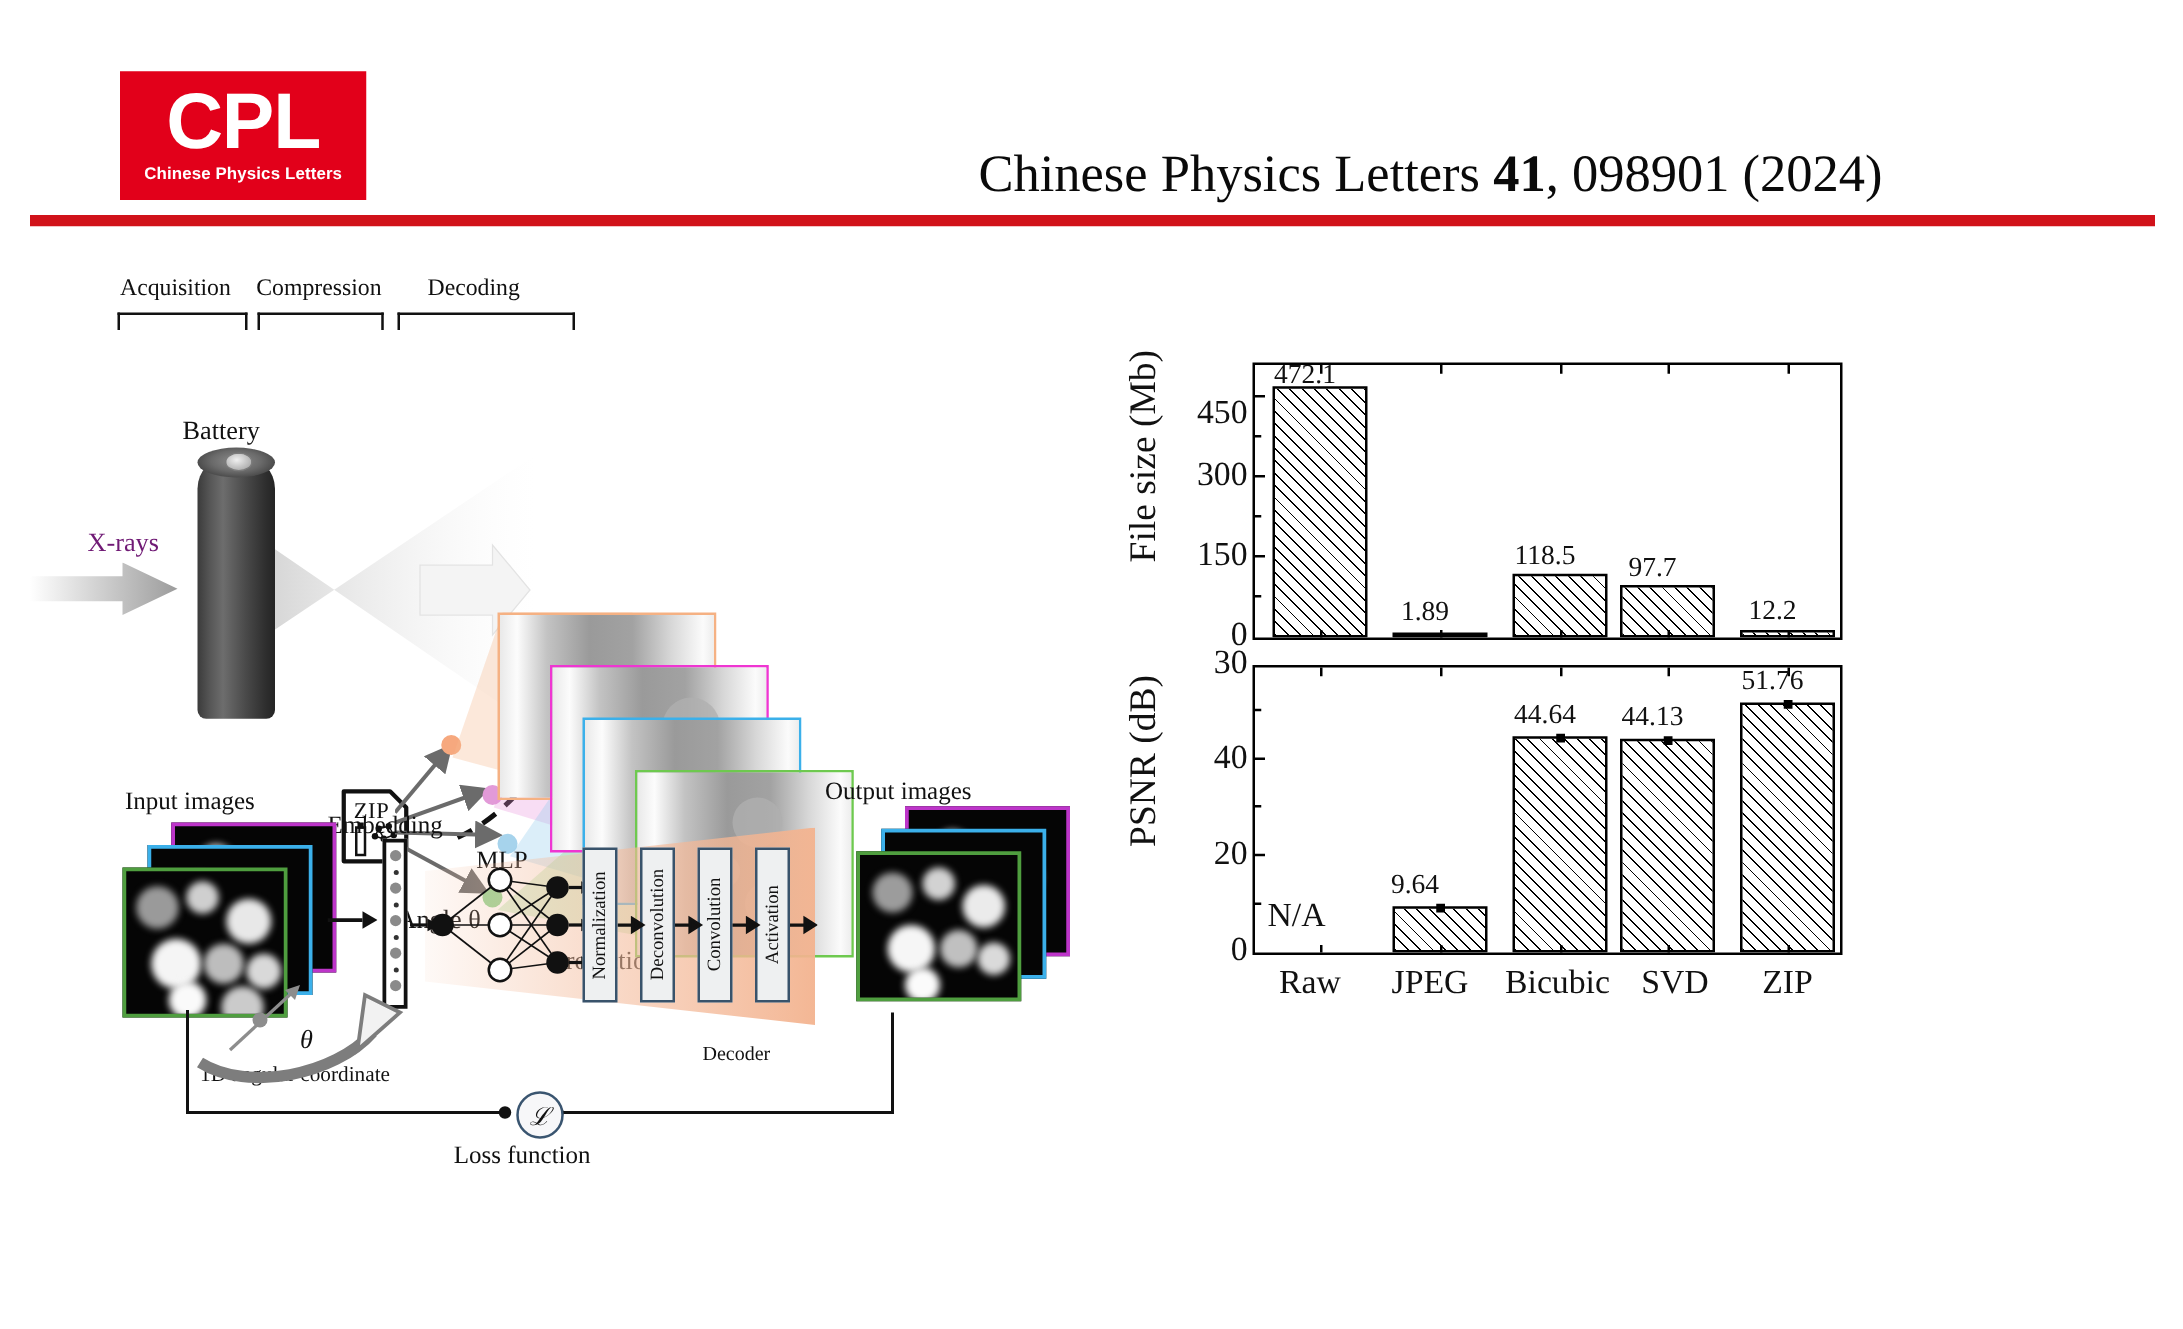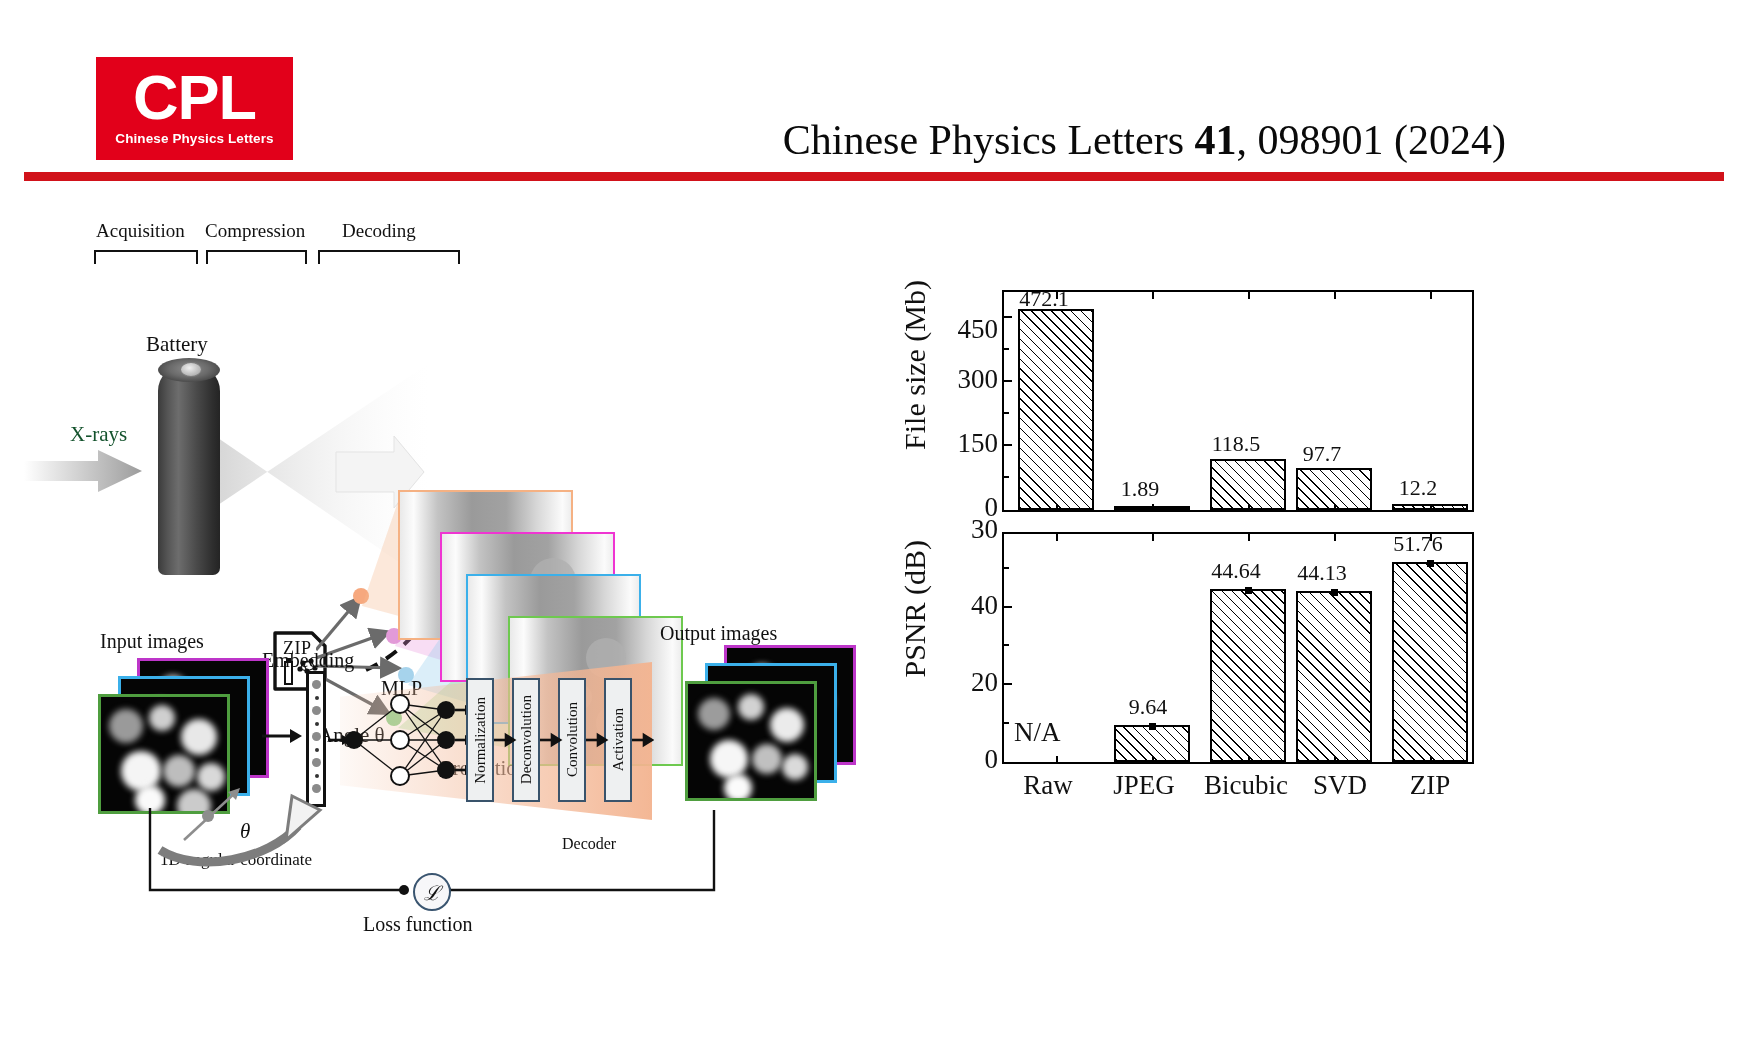--- a/index.html
+++ b/index.html
@@ -61,21 +61,21 @@
     border-radius:50%;
   }
   .battery-nub{
     position:absolute;left:180px;top:172px;width:20px;height:13px;
     background:radial-gradient(ellipse at 42% 38%,#f0f0f0 0%,#c9c9c9 45%,#9a9a9a 100%);
     border-radius:50%;
     border:1px solid #7c7c7c;
   }
   .battery-label{position:absolute;left:146px;top:142px;font-size:21px;color:#111;}
 
-  .xray-label{position:absolute;left:70px;top:232px;font-size:21px;color:#14532d;}
+  .xray-label{position:absolute;left:70px;top:232px;font-size:21px;color:#701a75;}
   .xray-arrow{
     position:absolute;left:24px;top:260px;width:120px;height:42px;
   }
   .cone{
     position:absolute;left:218px;top:170px;width:230px;height:230px;
   }
 
   .zipbox{
     position:absolute;left:272px;top:440px;width:56px;height:62px;
   }
@@ -518,21 +518,21 @@
       <div class="tick" style="left:244px;bottom:0;width:2px;height:6px;"></div>
       <div class="tick" style="left:330px;bottom:0;width:2px;height:6px;"></div>
       <div class="tick" style="left:426px;bottom:0;width:2px;height:6px;"></div>
     </div>
 
     <div class="ytick-lbl" style="left:56px;top:484px;width:62px;">0</div>
     <div class="ytick-lbl" style="left:46px;top:407px;width:72px;">20</div>
     <div class="ytick-lbl" style="left:46px;top:330px;width:72px;">40</div>
     <div class="ytick-lbl" style="left:46px;top:254px;width:72px;">30</div>
 
-    <div class="barval" style="left:220px;top:434px;width:96px;text-align:center;">9.64</div>
+    <div class="barval" style="left:204px;top:434px;width:96px;text-align:center;">9.64</div>
     <div class="barval" style="left:308px;top:298px;width:96px;">44.64</div>
     <div class="barval" style="left:394px;top:300px;width:96px;">44.13</div>
     <div class="barval" style="left:490px;top:271px;width:96px;">51.76</div>
 
     <div class="xcat" style="left:120px;top:510px;width:96px;">Raw</div>
     <div class="xcat" style="left:216px;top:510px;width:96px;">JPEG</div>
     <div class="xcat" style="left:302px;top:510px;width:128px;">Bicubic</div>
     <div class="xcat" style="left:412px;top:510px;width:96px;">SVD</div>
     <div class="xcat" style="left:502px;top:510px;width:96px;">ZIP</div>
 

